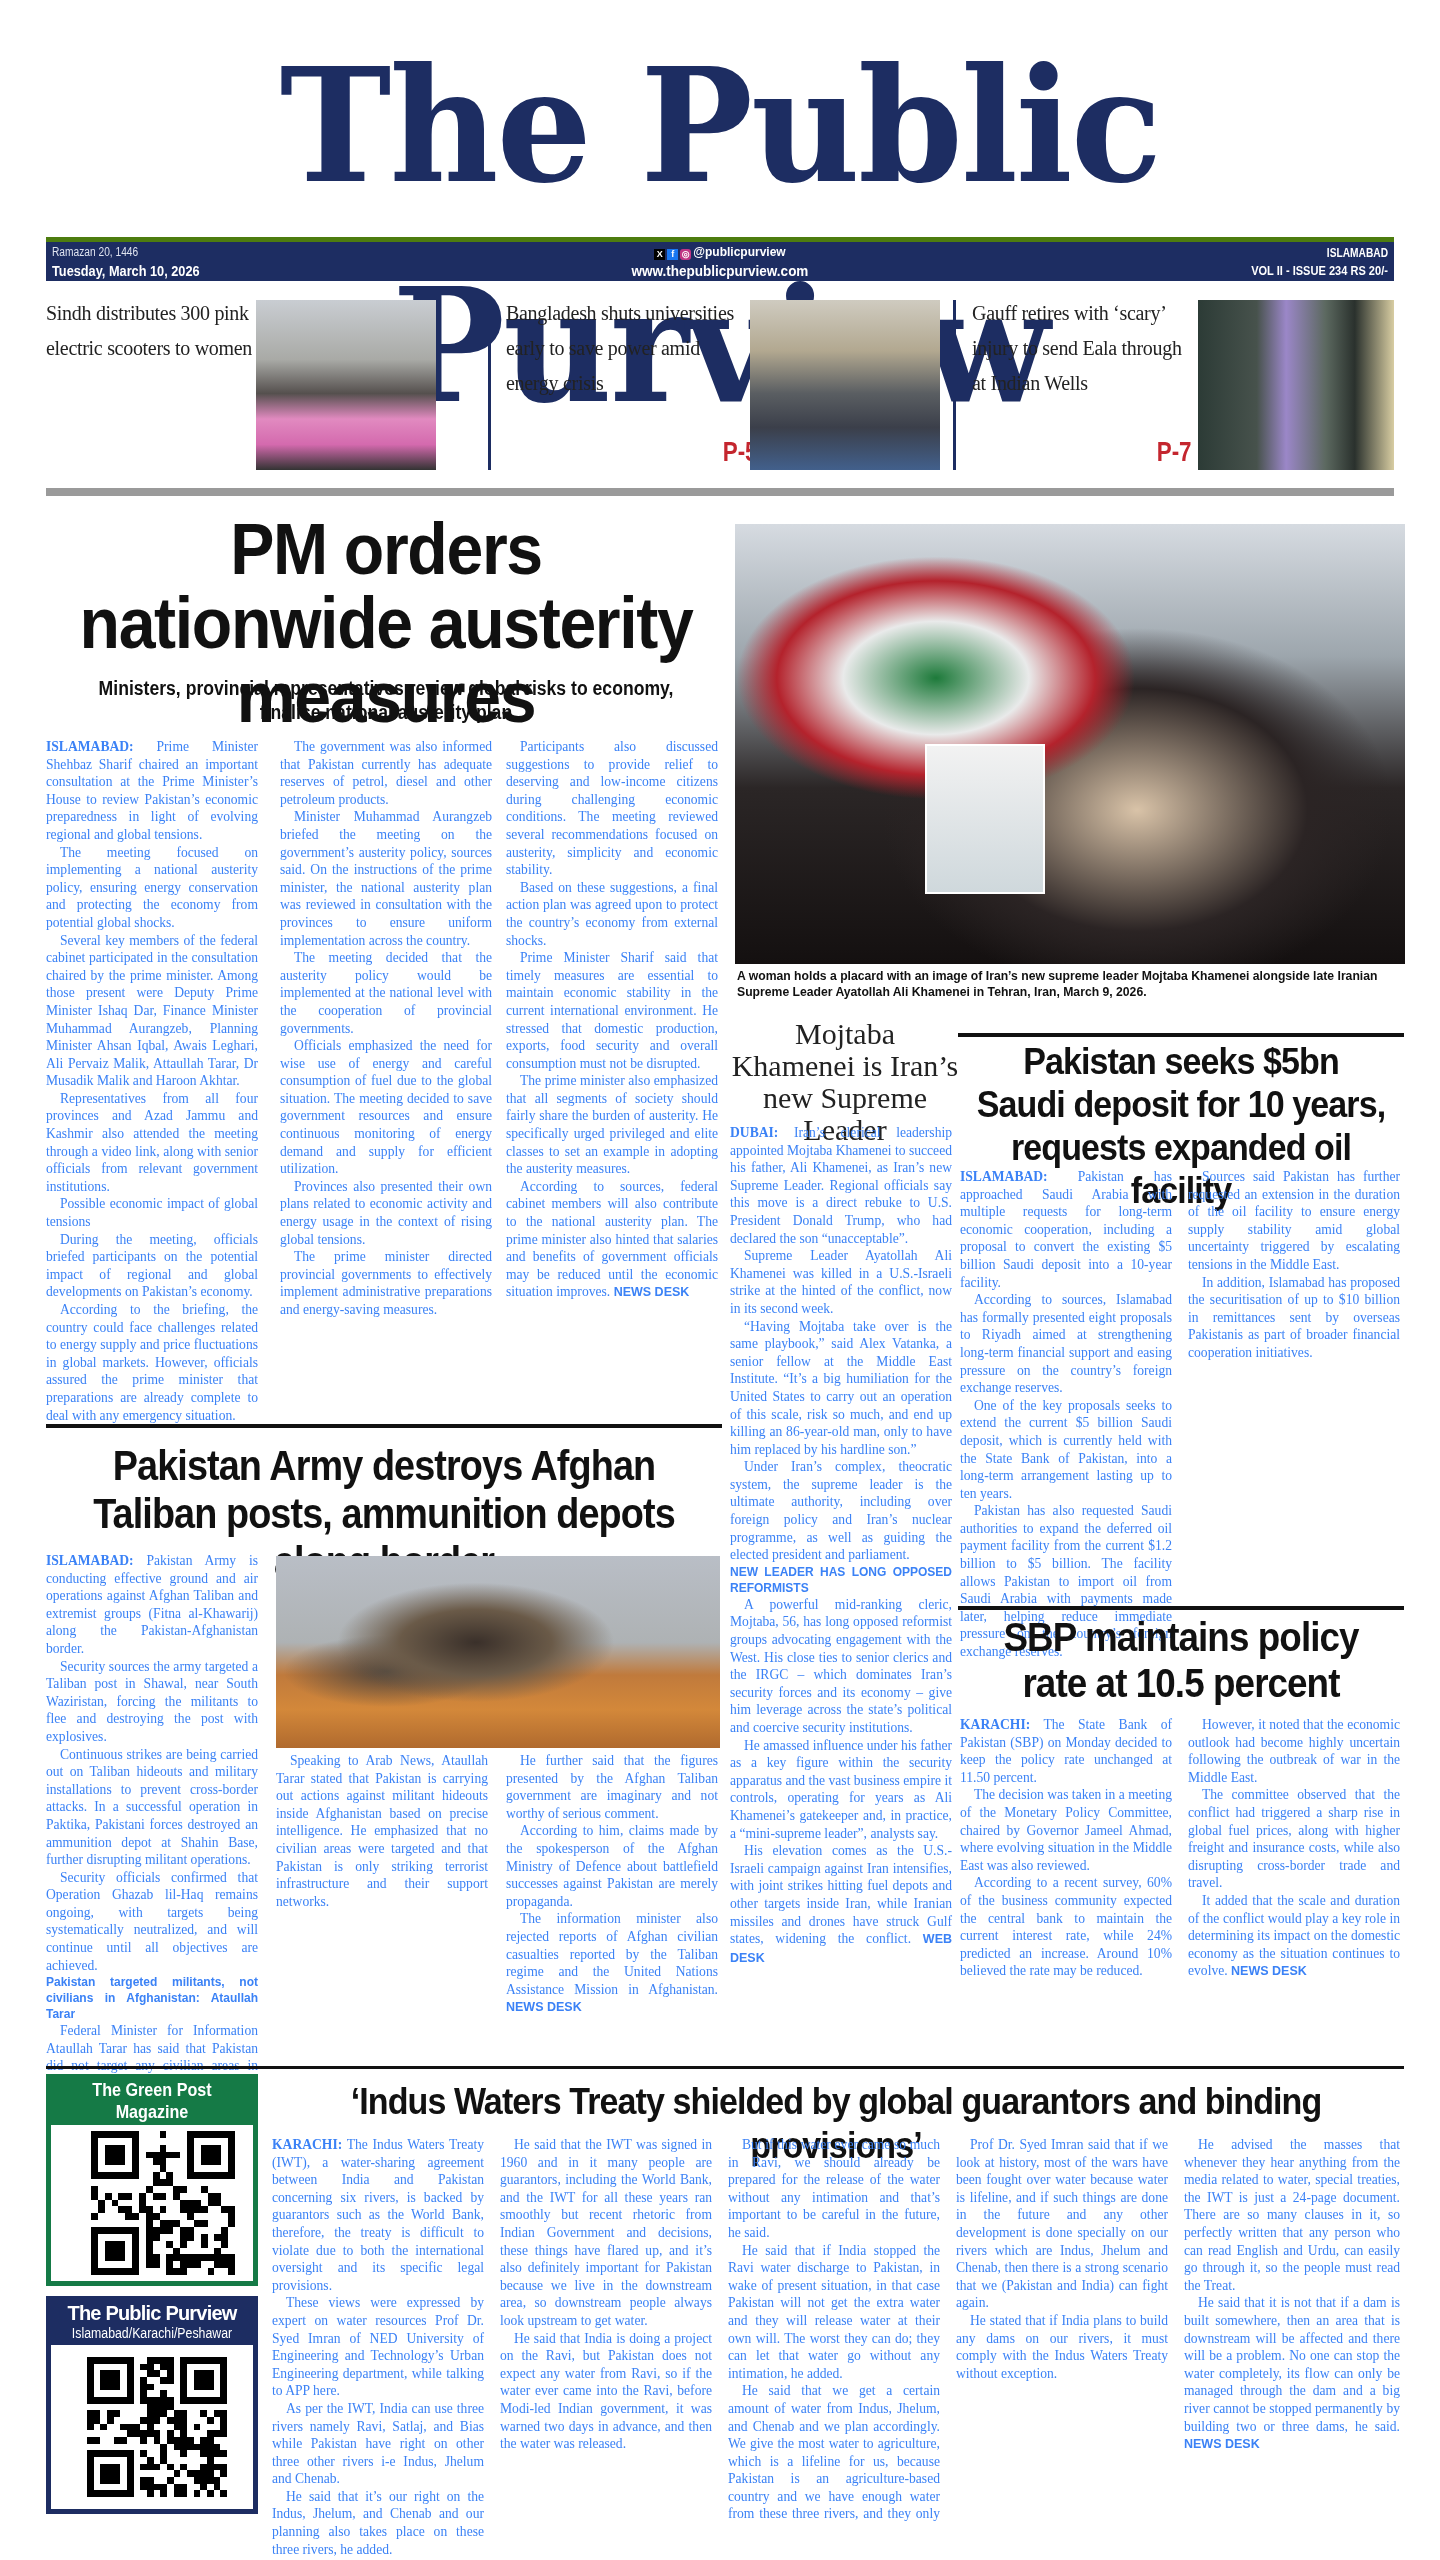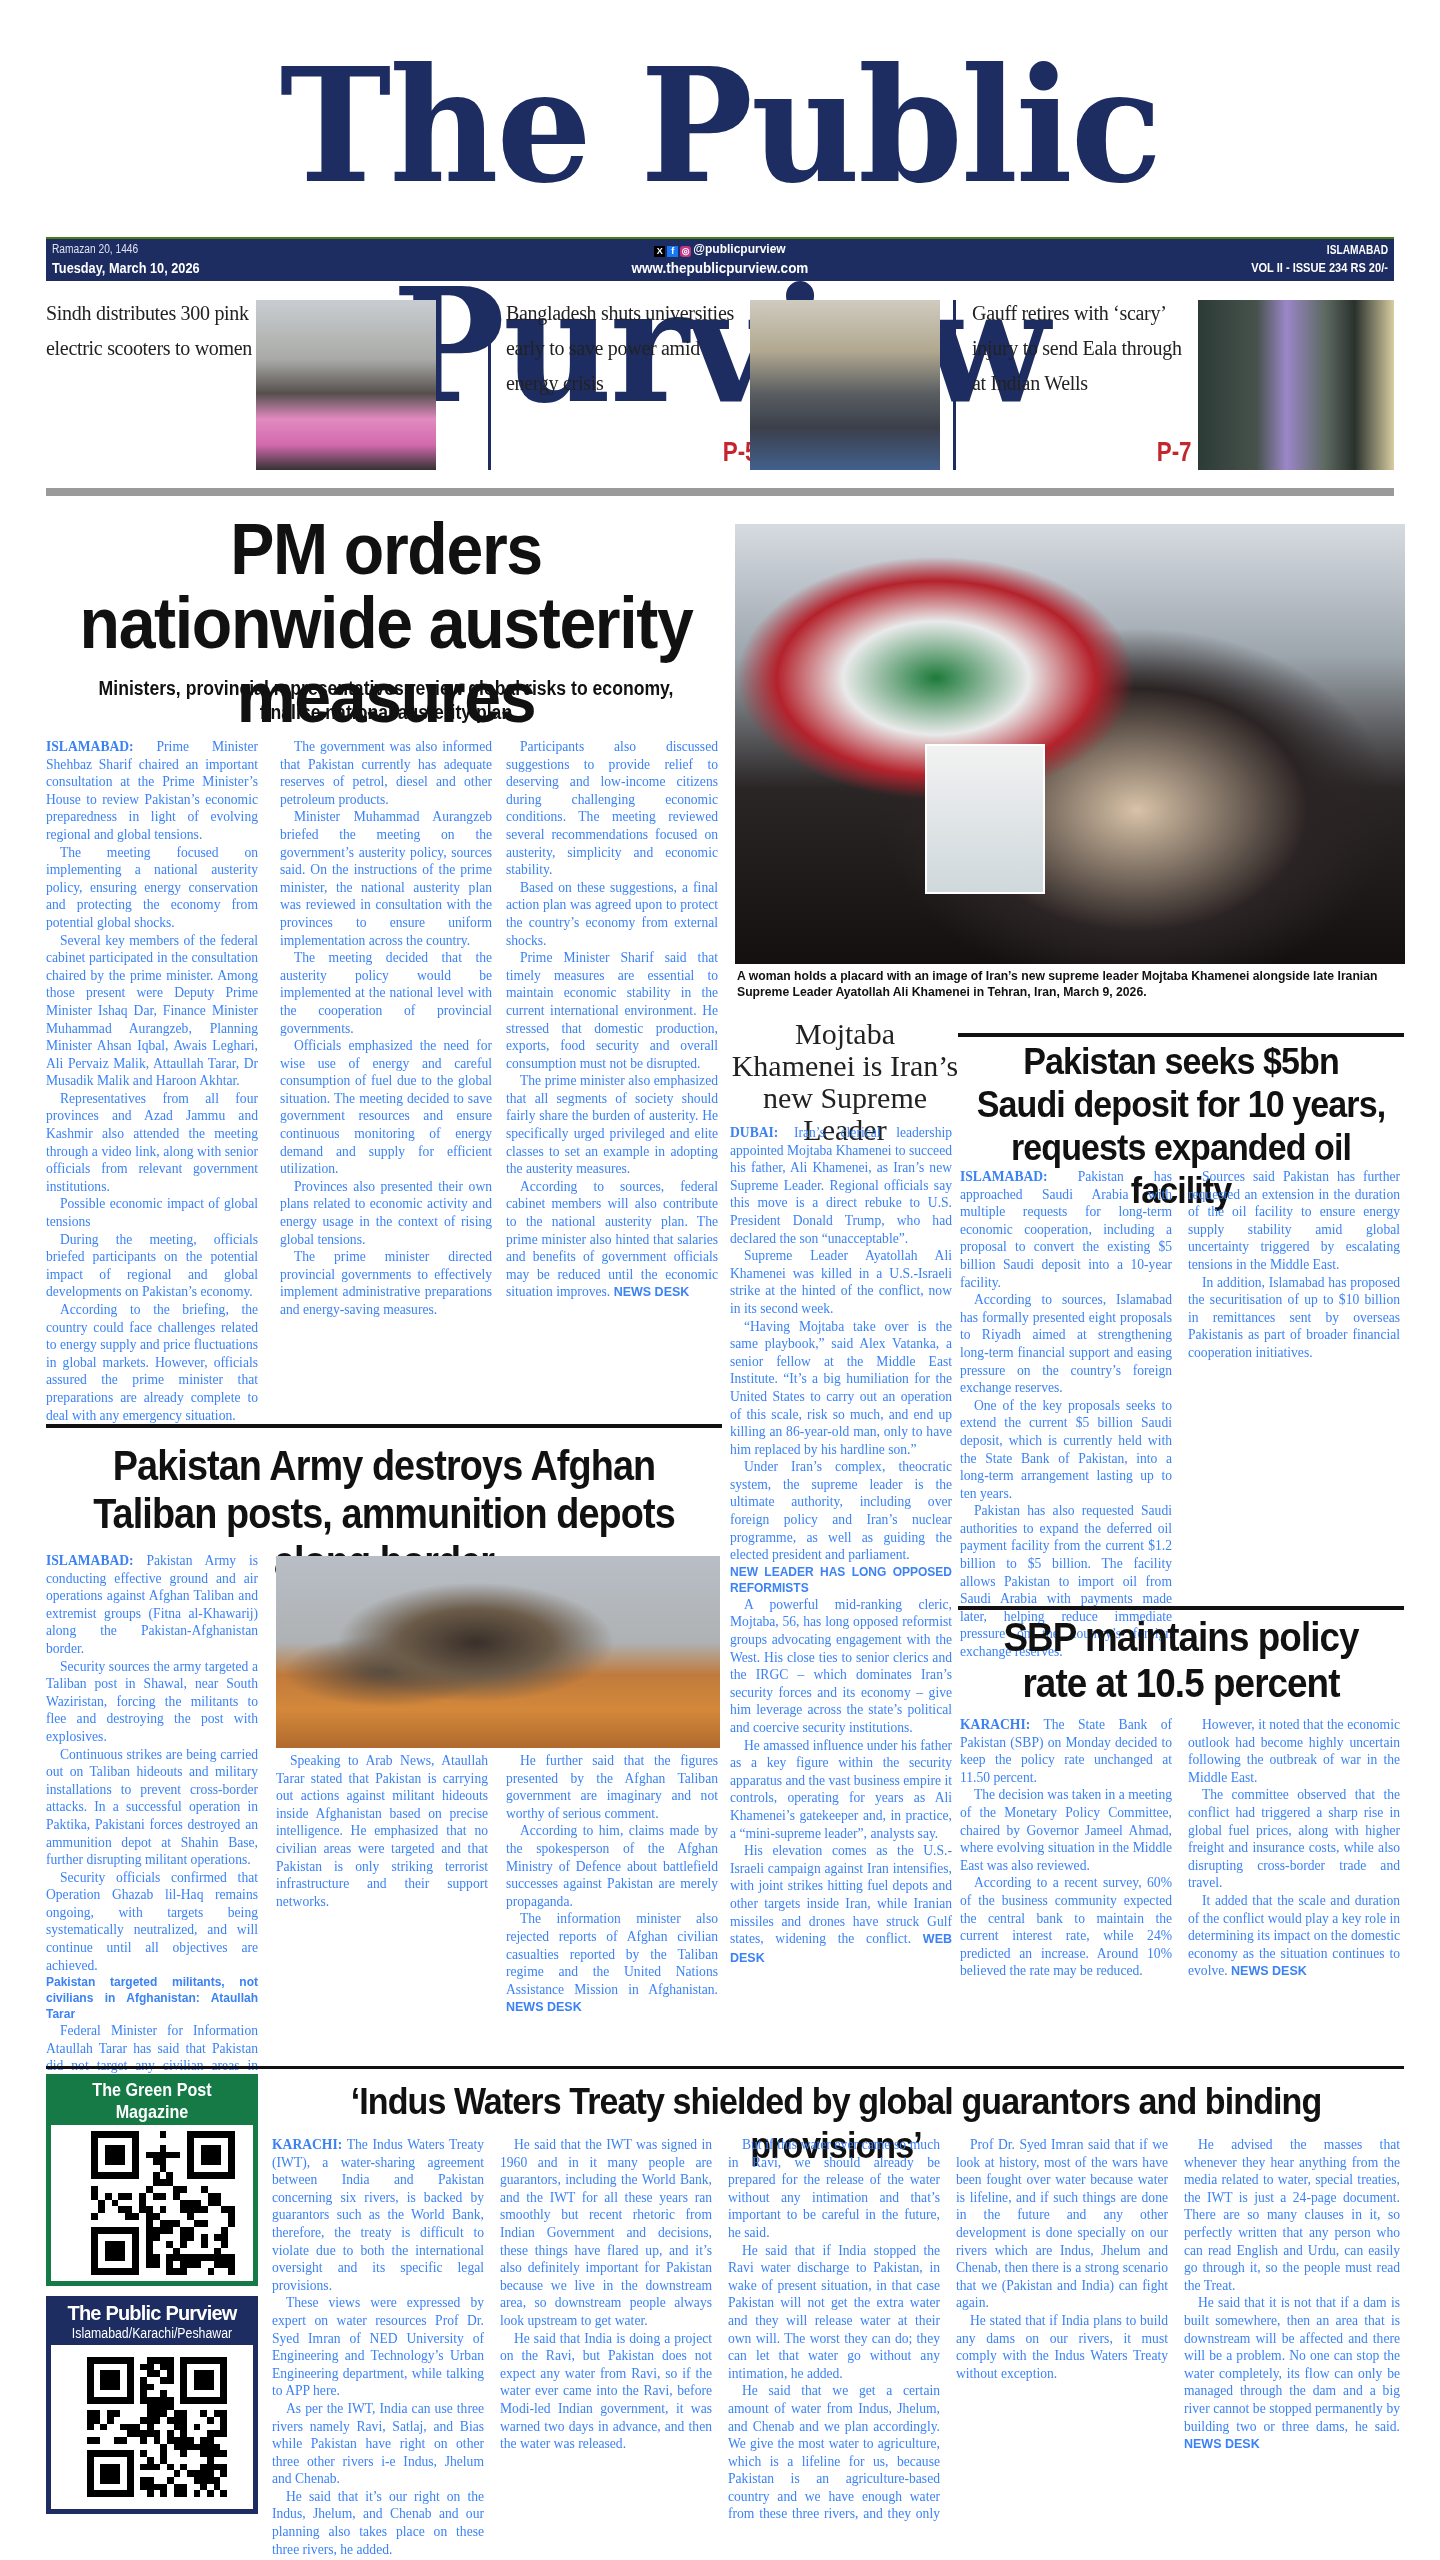--- a/index.html
+++ b/index.html
@@ -4,21 +4,21 @@
 <style>
   *{box-sizing:border-box;margin:0;padding:0}
   html,body{width:1440px;height:2560px;background:#fff;overflow:hidden}
   body{position:relative;font-family:"Liberation Serif",serif;color:#111}
   .abs{position:absolute}
   
   #masthead{left:0;top:20px;width:1440px;height:210px;text-align:center;
     font-family:"DejaVu Serif","Liberation Serif",serif;font-weight:bold;
     font-size:150px;line-height:210px;color:#1d2d62;letter-spacing:-2px;transform:scaleY(1.05)}
   #infobar{left:46px;top:237px;width:1348px;height:44px;background:#1d2d62;color:#fff;
-    font-family:"Liberation Sans",sans-serif;font-size:13px;border-top:2px solid #4d7c0f}
+    font-family:"Liberation Sans",sans-serif;font-size:13px;border-top:5px solid #4d7c0f}
   #infobar .l1{position:absolute;left:6px;top:3px;font-size:12px;color:#dfe3f0;transform:scaleX(.85);transform-origin:left}
   #infobar .l2{position:absolute;left:6px;top:20px;font-size:15px;font-weight:bold;transform:scaleX(.85);transform-origin:left}
   #infobar .c1{position:absolute;left:0;width:100%;top:3px;text-align:center;font-size:12px;font-weight:bold}
   #infobar .c2{position:absolute;left:0;width:100%;top:20px;text-align:center;font-size:15px;font-weight:bold;transform:scaleX(.9)}
   #infobar .r1{position:absolute;right:6px;top:4px;font-size:12px;font-weight:bold;transform:scaleX(.85);transform-origin:right}
   #infobar .r2{position:absolute;right:6px;top:21px;font-size:13px;font-weight:bold;transform:scaleX(.85);transform-origin:right}
   .soc{display:inline-block;width:11px;height:11px;vertical-align:-1px;margin-right:2px;font-size:9px;line-height:11px;text-align:center;color:#fff}
   
   .teaser-h{font-family:"Liberation Serif",serif;font-size:20px;line-height:35px;color:#222;letter-spacing:-.3px}
   .page-ref{font-family:"Liberation Sans",sans-serif;font-weight:bold;color:#c4262e;font-size:28px;transform:scaleX(.8);transform-origin:right}

